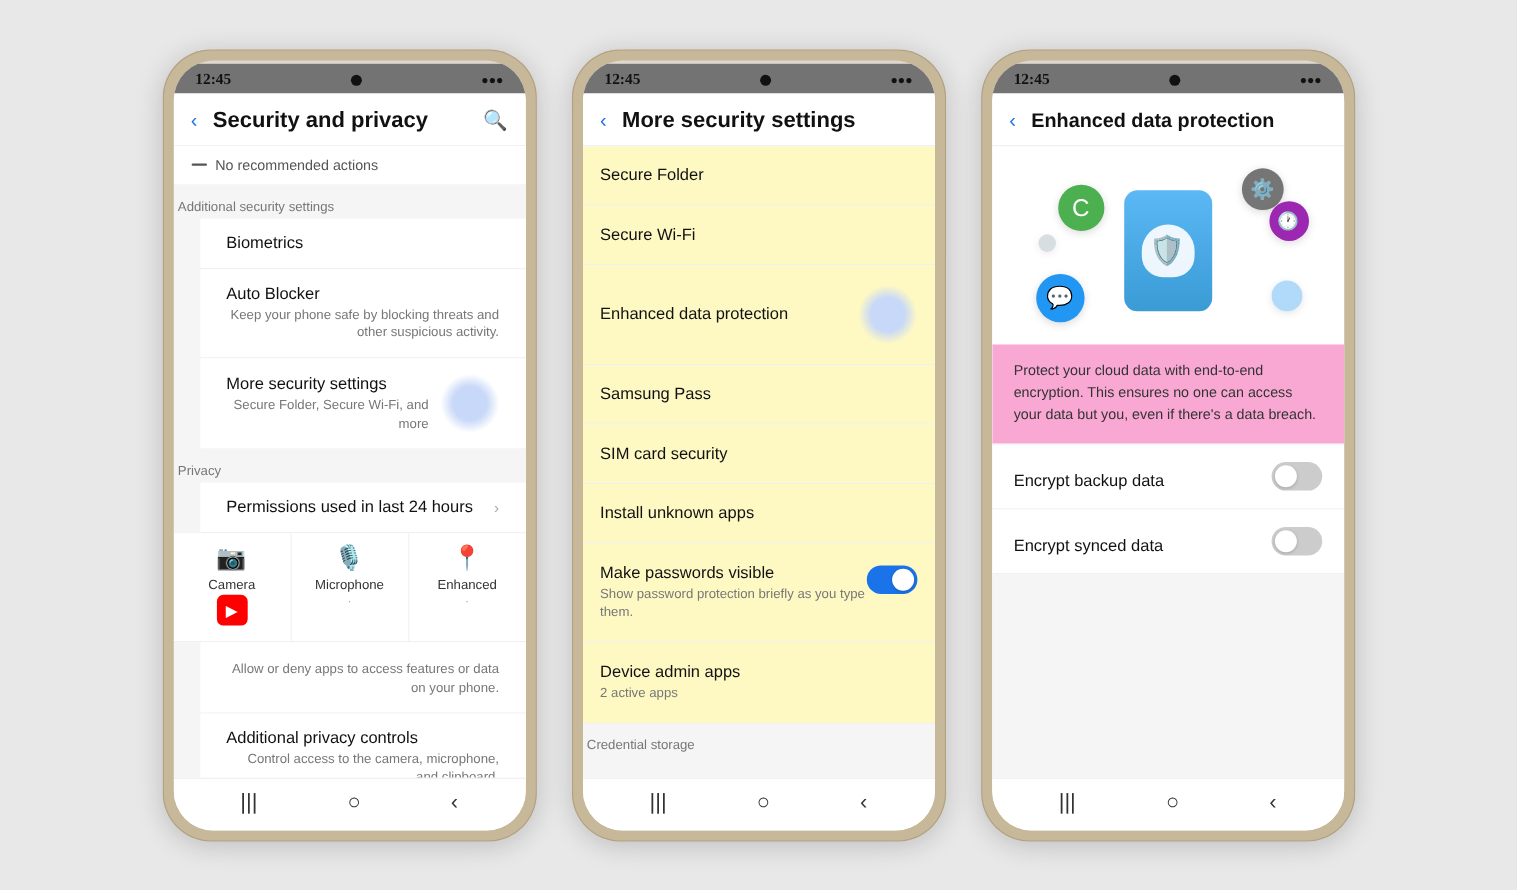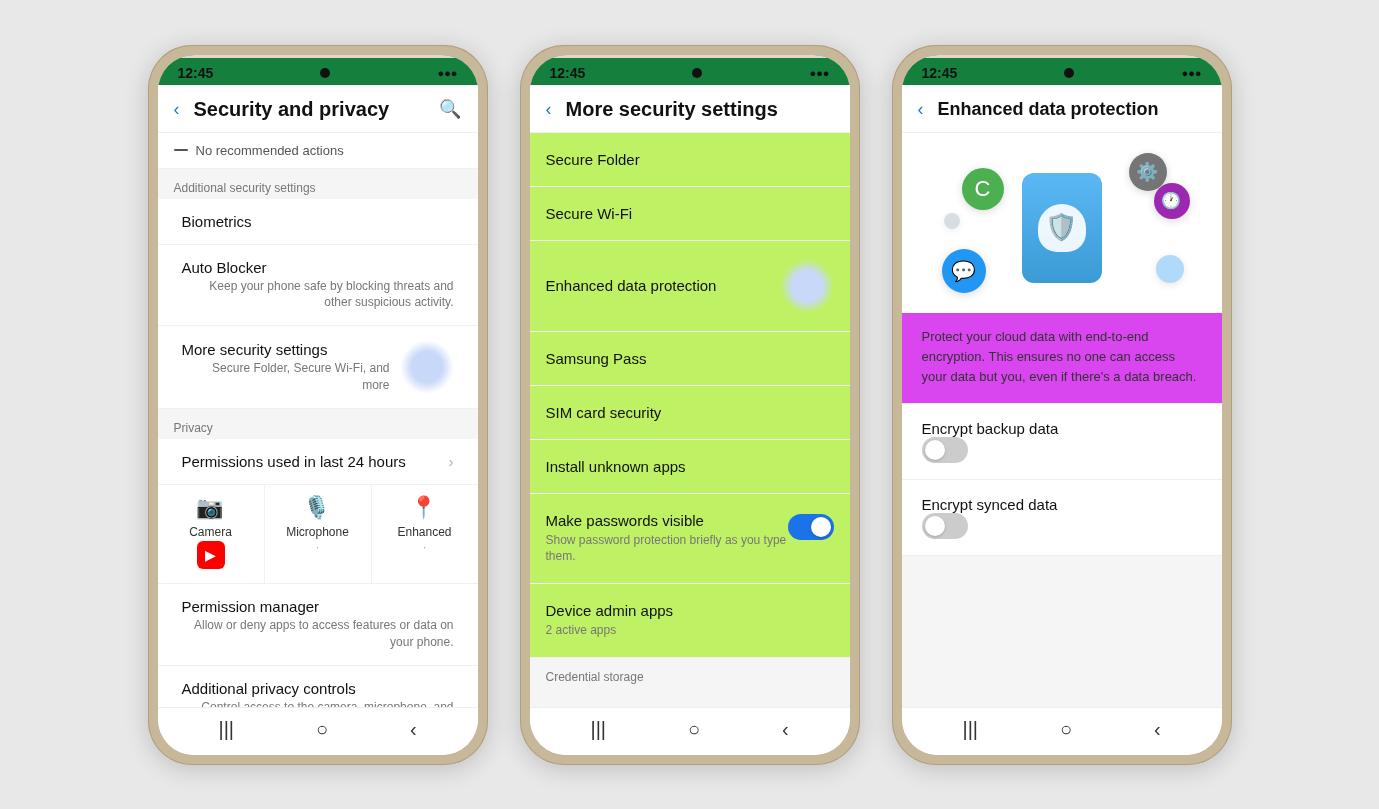--- a/index.html
+++ b/index.html
@@ -42,22 +42,23 @@
 
     
     .status-bar {
       display: flex;
       justify-content: flex-end;
       align-items: center;
       padding: 10px 20px 4px;
       font-size: 13px;
       font-weight: 600;
       color: #111;
-      background: #15803d;
+      background: #737373;
       flex-shrink: 0;
+      font-family: Liberation Serif, serif;
     }
     .status-bar .time { font-weight: 700; font-size: 14px; }
     .status-bar .camera-dot {
       width: 10px; height: 10px;
       background: #111;
       border-radius: 50%;
       margin: 0 auto;
     }
     .status-bar .icons { display: flex; gap: 4px; align-items: center; font-size: 11px; }
     .status-bar-center { flex: 1; display: flex; justify-content: center; }
@@ -93,35 +94,36 @@
       flex: 1;
     }
     .page-header .search-icon {
       font-size: 18px;
       color: #333;
       cursor: pointer;
     }
 
     
     .section-label {
-      padding: 12px 16px 4px;
+      padding: 12px 4px 4px;
       font-size: 12px;
       color: #777;
       background: #f5f5f5;
     }
 
     
     .list-item {
       background: #fff;
       padding: 14px 24px;
       border-bottom: 1px solid #f0f0f0;
       display: flex;
       align-items: center;
       gap: 10px;
       cursor: pointer;
+      margin-left: 24px;
     }
     .list-item .item-text { flex: 1; }
     .list-item .item-title { font-size: 15px; font-weight: 500; color: #111; }
     .list-item .item-subtitle { font-size: 12px; color: #777; margin-top: 2px; line-height: 1.4; text-align: right; }
     .list-item .chevron { color: #aaa; font-size: 14px; }
 
     
     .no-action-bar {
       background: #fff;
       padding: 10px 16px;
@@ -196,21 +198,21 @@
       border-radius: 50%;
       transition: left 0.2s;
       box-shadow: 0 1px 3px rgba(0,0,0,0.2);
     }
     .toggle.on::after { left: 23px; }
     .toggle.off::after { left: 3px; }
     .list-item-relative { position: relative; }
 
     
     .menu-item {
-      background: #bef264;
+      background: #fef9c3;
       padding: 18px 16px;
       border-bottom: 1px solid #f0f0f0;
       cursor: pointer;
       position: relative;
     }
     .menu-item .menu-title { font-size: 15px; font-weight: 500; color: #111; }
     .menu-item .menu-sub { font-size: 12px; color: #777; margin-top: 3px; line-height: 1.4; }
 
     
     .hero-area {
@@ -246,36 +248,35 @@
       box-shadow: 0 2px 8px rgba(0,0,0,0.15);
     }
     .fi-contacts { width: 42px; height: 42px; background: #4caf50; top: 35px; left: 60px; font-size: 22px; }
     .fi-settings { width: 38px; height: 38px; background: #757575; top: 20px; right: 55px; font-size: 18px; }
     .fi-clock { width: 36px; height: 36px; background: #9c27b0; top: 50px; right: 32px; font-size: 16px; }
     .fi-messages { width: 44px; height: 44px; background: #2196f3; bottom: 20px; left: 40px; font-size: 20px; }
     .fi-circle-sm { width: 28px; height: 28px; background: #90caf9; bottom: 30px; right: 38px; opacity: 0.7; }
     .fi-dot-sm { width: 16px; height: 16px; background: #b0bec5; top: 80px; left: 42px; opacity: 0.5; }
 
     .protect-text {
-      background: #d946ef;
+      background: #f9a8d4;
       padding: 14px 20px 16px;
       font-size: 13px;
       color: #333;
       line-height: 1.55;
       border-bottom: 1px solid #f0f0f0;
     }
 
     .encrypt-row {
       background: #fff;
       padding: 16px 20px;
       border-bottom: 1px solid #f0f0f0;
       display: flex;
-      align-items: flex-start;
+      align-items: flex-end;
       justify-content: space-between;
-      flex-direction: column;
     }
     .encrypt-label { font-size: 15px; color: #111; font-weight: 400; }
   </style>
 </head>
 <body>
 
 <div class="phone-outer">
   <div class="phone-inner">
     <div class="status-bar">
       <span class="time">12:45</span>
@@ -345,21 +346,20 @@
         </div>
         <div class="perm-item">
           <div class="perm-icon">📍</div>
           <div class="perm-label">Enhanced</div>
           <div class="perm-sub">·</div>
         </div>
       </div>
 
       <div class="list-item">
         <div class="item-text">
-          <div class="item-title">Permission manager</div>
           <div class="item-subtitle">Allow or deny apps to access features or data on your phone.</div>
         </div>
       </div>
 
       <div class="list-item">
         <div class="item-text">
           <div class="item-title">Additional privacy controls</div>
           <div class="item-subtitle">Control access to the camera, microphone, and clipboard.</div>
         </div>
       </div>

